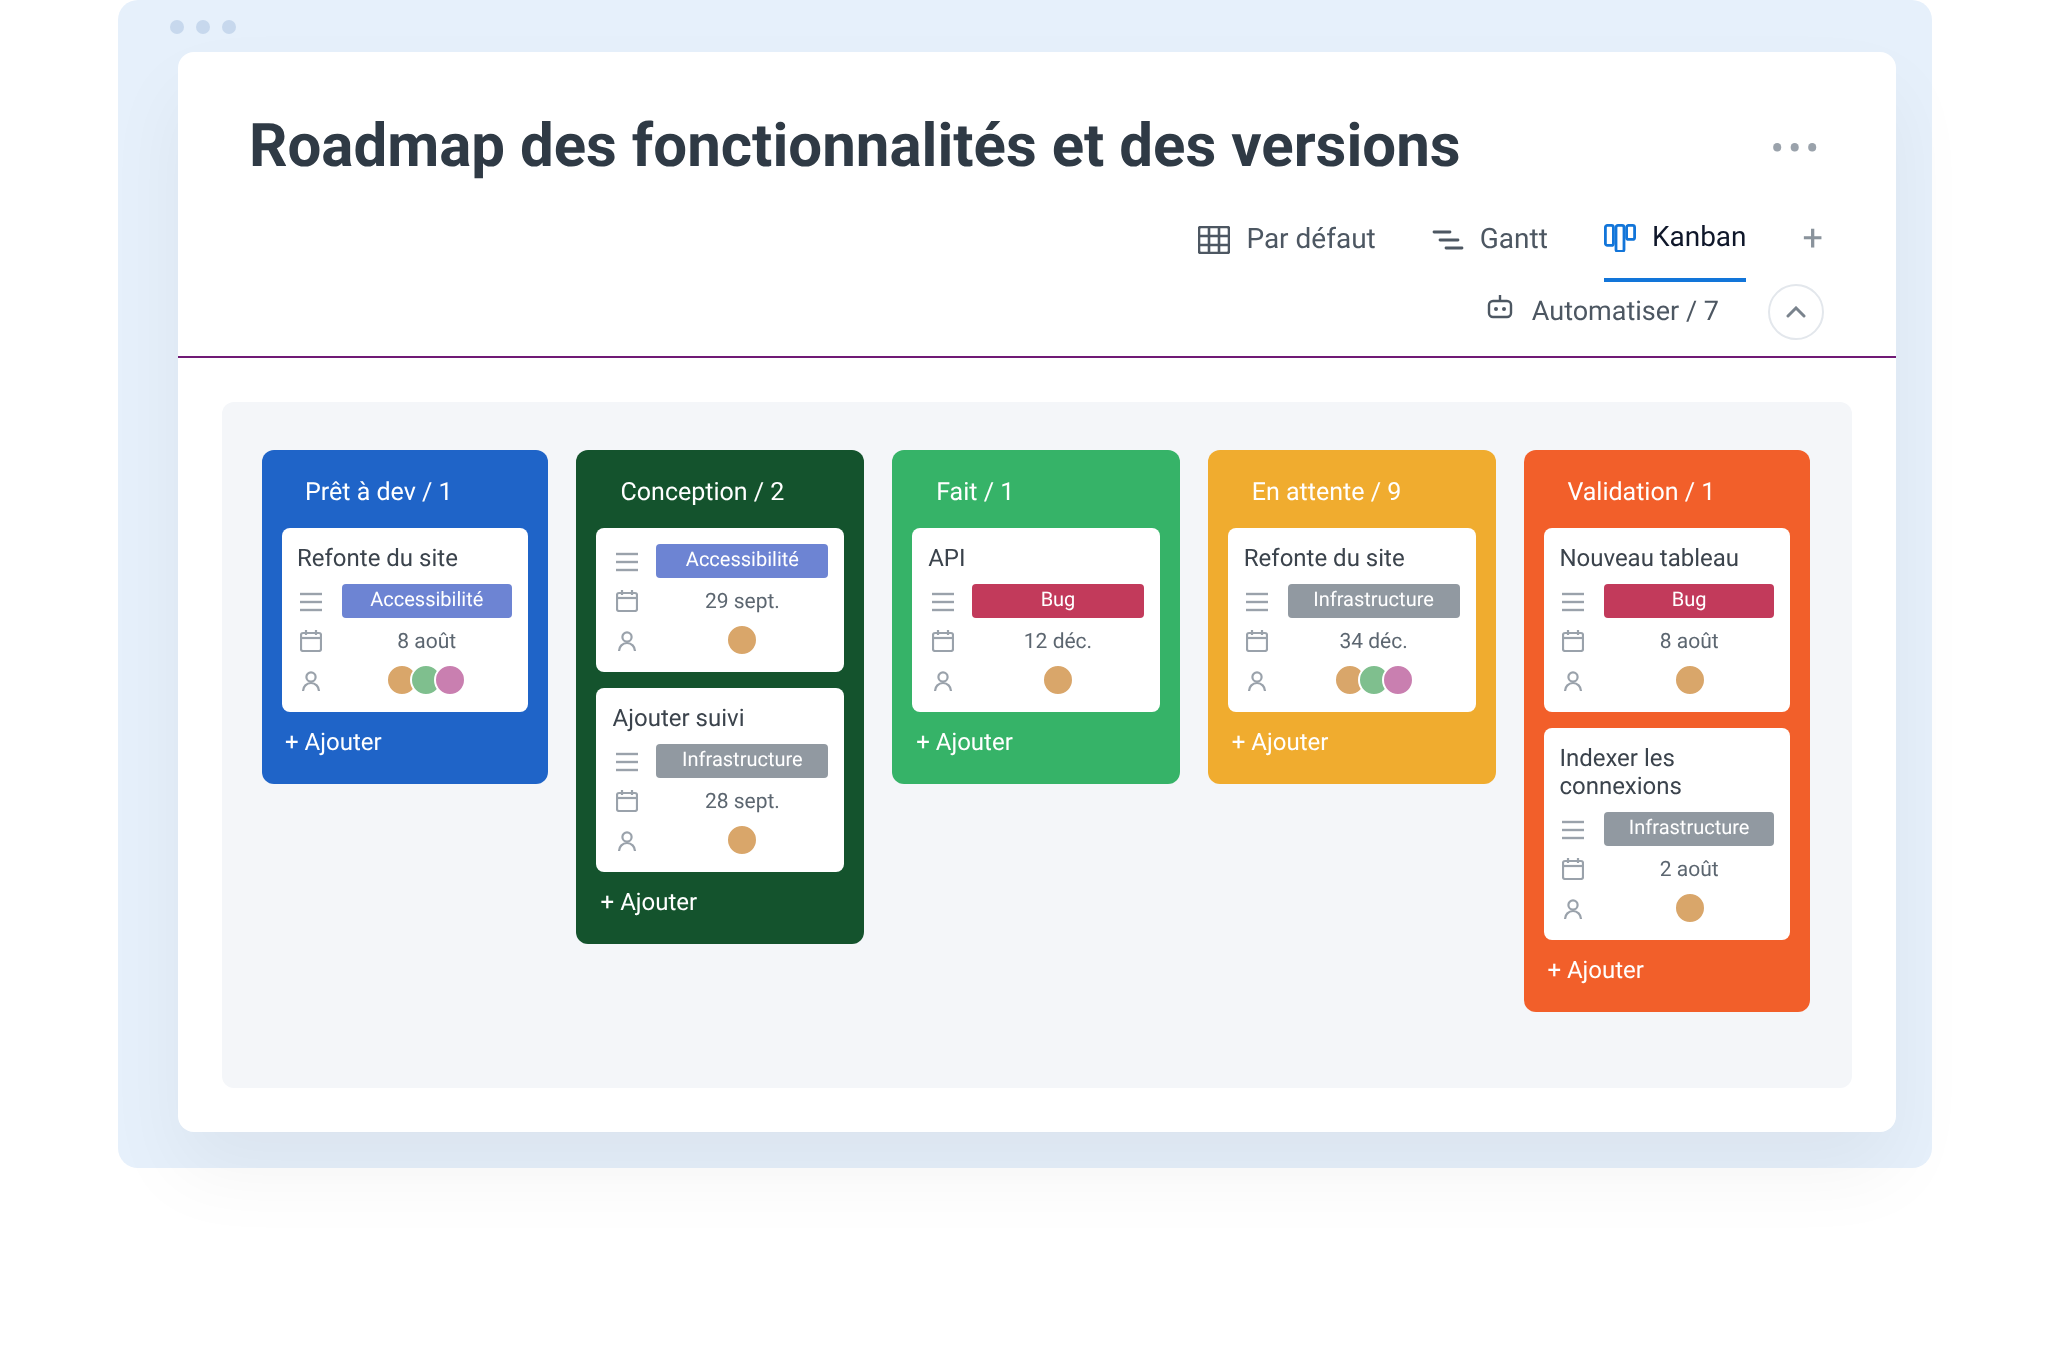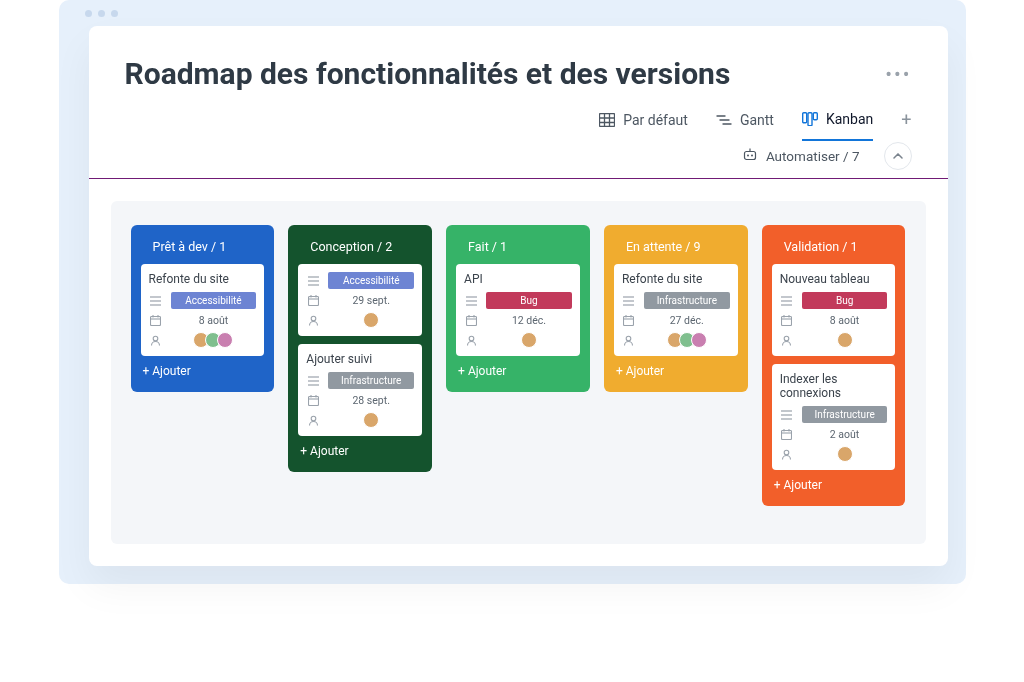--- a/index.html
+++ b/index.html
@@ -374,21 +374,21 @@
             </div>
             <div class="row">
               <span class="row-icon">
                 <svg width="11" height="11" viewBox="0 0 11 11" fill="none" stroke="#9aa2ab" stroke-width="1.1">
                   <rect x="0.5" y="1.5" width="10" height="9" rx="1"></rect>
                   <line x1="0.5" y1="4" x2="10.5" y2="4"></line>
                   <line x1="3" y1="0" x2="3" y2="2.5"></line>
                   <line x1="8" y1="0" x2="8" y2="2.5"></line>
                 </svg>
               </span>
-              <div class="date">27 déc.</div>
+              <div class="date">34 déc.</div>
             </div>
             <div class="row">
               <span class="row-icon">
                 <svg width="11" height="11" viewBox="0 0 11 11" fill="none" stroke="#9aa2ab" stroke-width="1.1">
                   <circle cx="5.5" cy="3.5" r="2.3"></circle>
                   <path d="M1.5 10.5c0-2.2 1.8-4 4-4s4 1.8 4 4"></path>
                 </svg>
               </span>
               <div class="avatars">
                 <div class="avatar" style="background: rgb(217, 166, 106);"></div>

